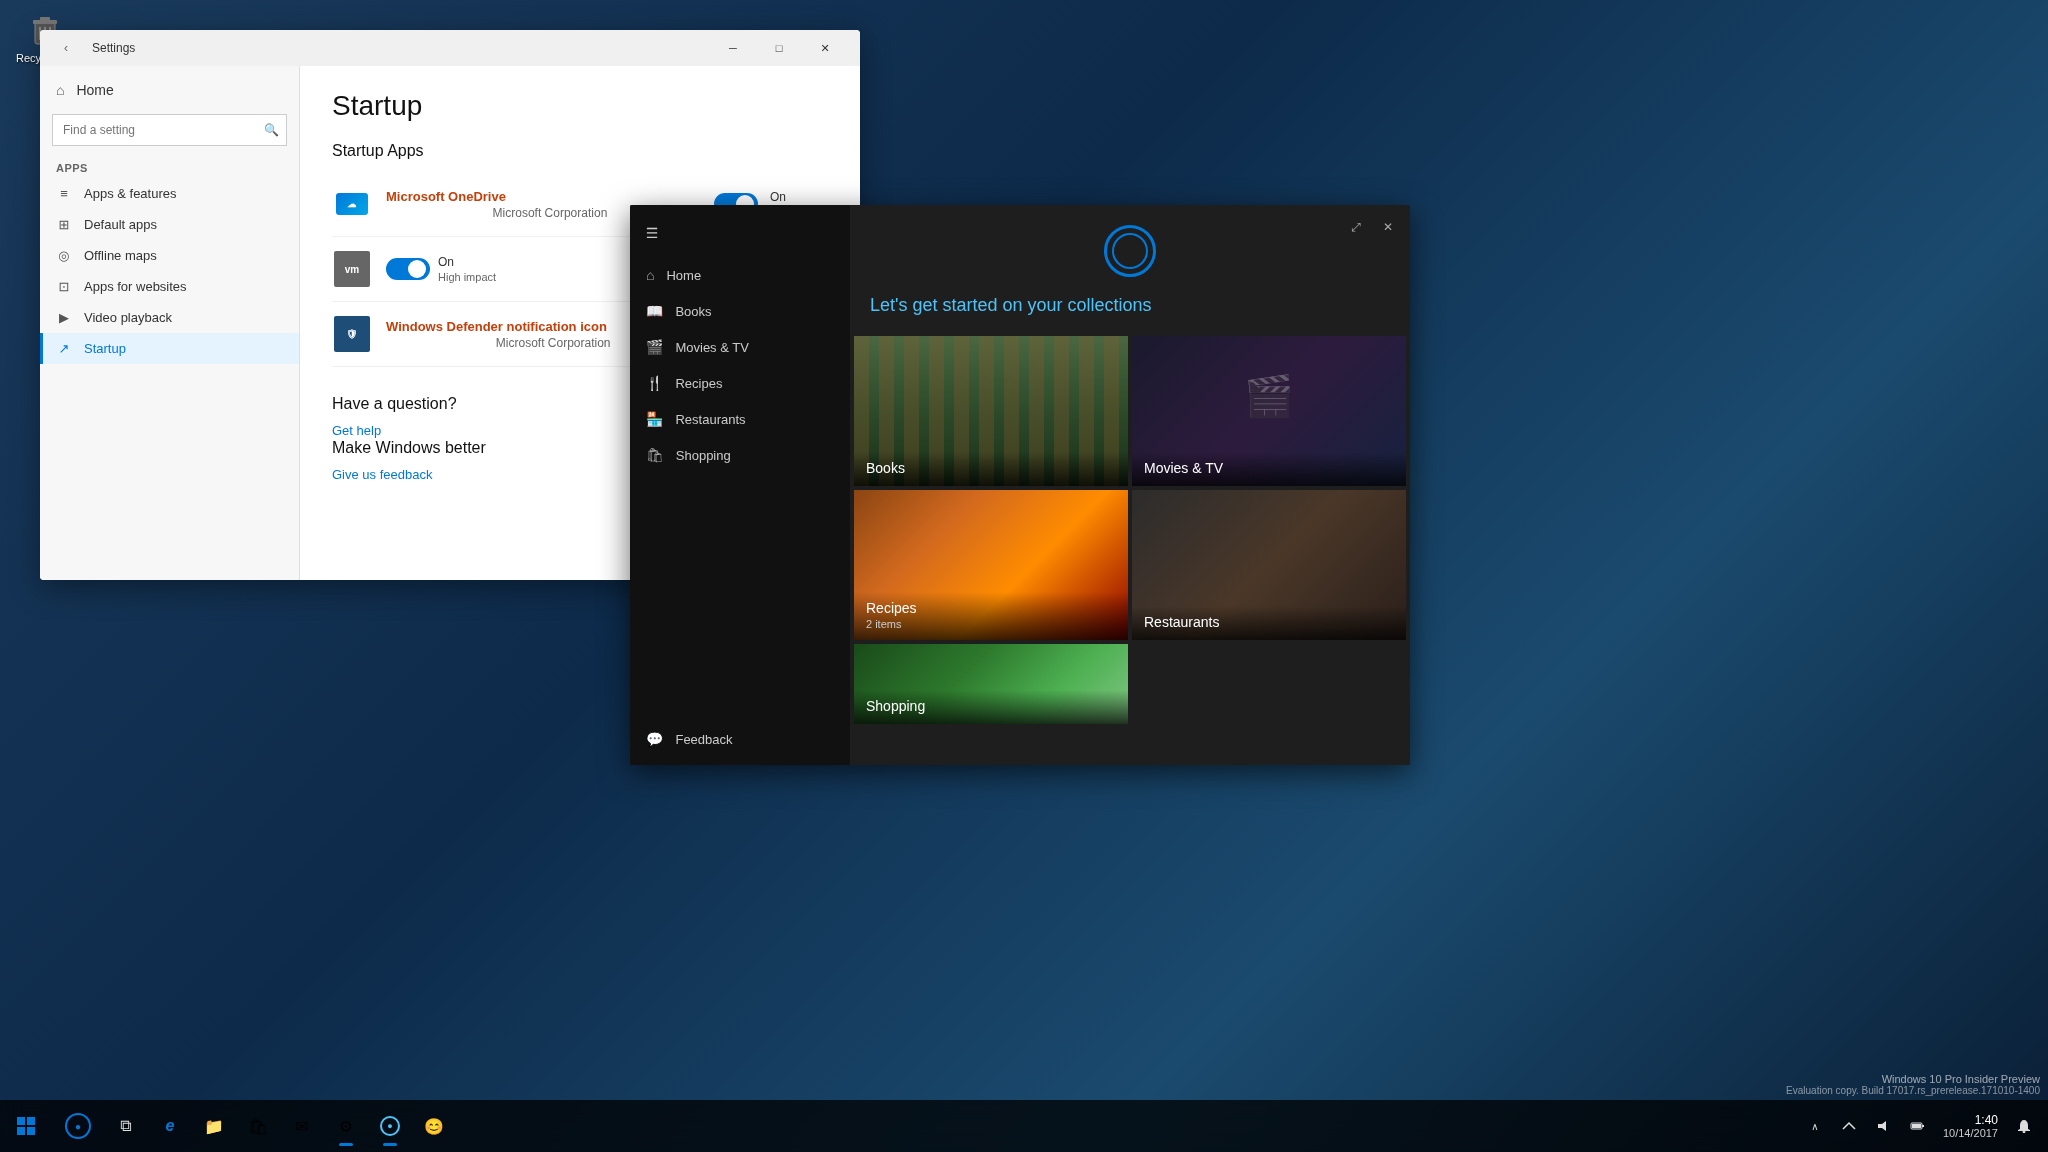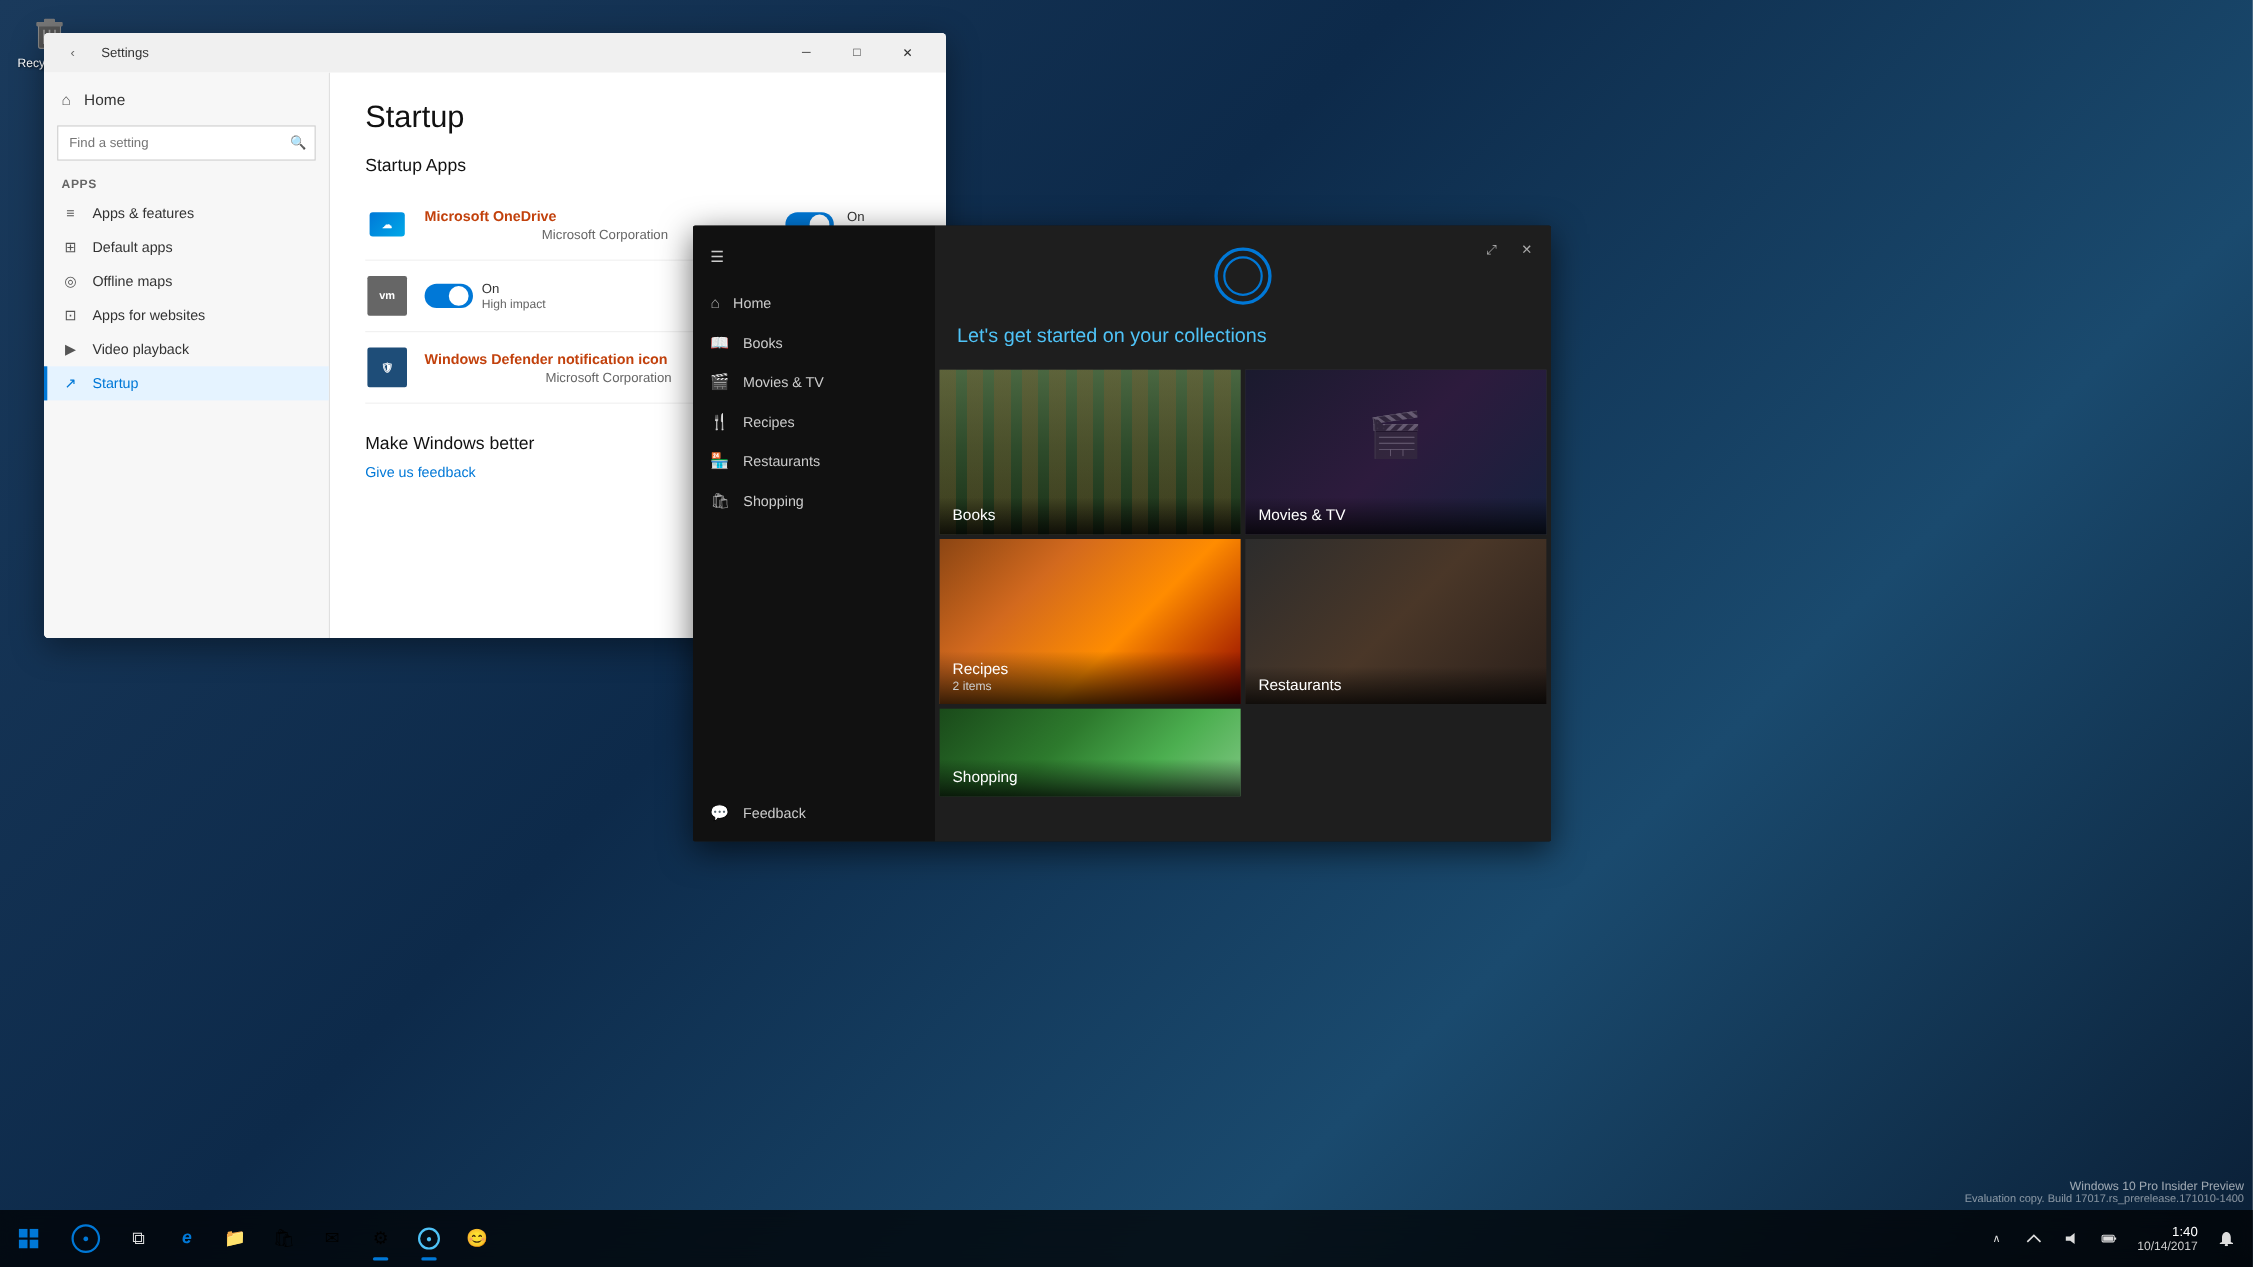--- a/index.html
+++ b/index.html
@@ -243,21 +243,21 @@
       border-radius: 50%;
       top: 2px;
       left: 22px;
     }
     .app-impact { font-size: 11px; color: #555; margin-left: 4px; }
 
     .help-section { margin-top: 28px; }
     .help-title { font-size: 16px; font-weight: 400; color: #111; margin-bottom: 8px; }
     .help-link { color: #0078d7; font-size: 13px; text-decoration: none; cursor: pointer; }
 
-    .make-better { margin-top: 28px; }
+    .make-better { }
     .feedback-link { color: #0078d7; font-size: 13px; text-decoration: none; cursor: pointer; }
 
     
     .onedrive-icon {
       width: 32px;
       height: 22px;
       background: linear-gradient(135deg, #0078d7, #00a8e8);
       border-radius: 3px;
       display: flex;
       align-items: center;
@@ -719,20 +719,24 @@
           </div>
           <div class="app-toggle-area">
             <div class="toggle-switch"></div>
             <div style="display:flex;flex-direction:column;gap:2px;">
               <span style="font-size:12px;color:#333;">On</span>
               <span style="font-size:11px;color:#666;">Low impact</span>
             </div>
           </div>
         </div>
 
+        <div class="help-section">
+          <div class="help-title">Have a question?</div>
+          <a class="help-link">Get help</a>
+        </div>
 
         <div class="make-better">
           <div class="help-title">Make Windows better</div>
           <a class="feedback-link">Give us feedback</a>
         </div>
       </div>
     </div>
   </div>
 
   <div class="collections-panel">

